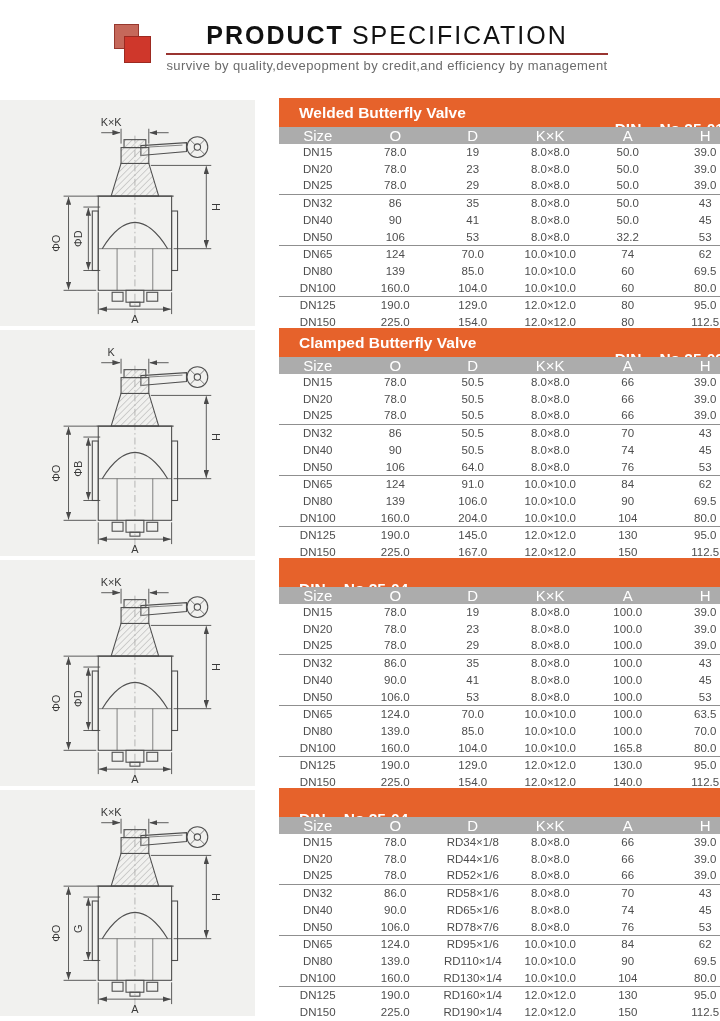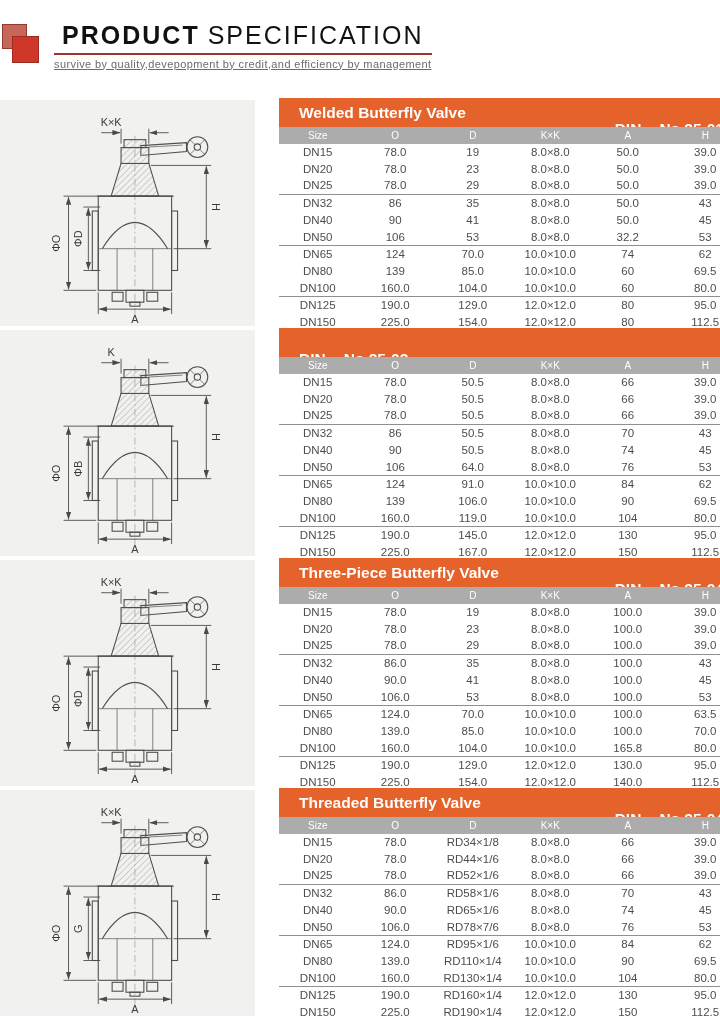--- a/index.html
+++ b/index.html
@@ -3,47 +3,47 @@
 <meta charset="utf-8">
 <style>
   html,body{margin:0;padding:0;background:#ffffff;}
   body{
     width:720px;min-height:1021px;
     font-family:"Liberation Sans","DejaVu Sans",sans-serif;
     color:#4d4d4d;
   }
   
   .page-header{padding-top:22px;height:76px;}
-  .brand{display:flex;align-items:flex-start;gap:12px;}
+  .brand{display:flex;justify-content:center;align-items:flex-start;gap:12px;}
   .logo{position:relative;width:42px;height:44px;flex:0 0 auto;}
   .logo .sq{position:absolute;display:block;}
   .logo .sq.back{left:2px;top:2px;width:23px;height:23px;background:#c5685a;border:1px solid #97382e;}
   .logo .sq.front{left:12px;top:14px;width:25px;height:25px;background:#cf372b;border:1px solid #9c2a21;}
   .title-wrap{display:flex;flex-direction:column;align-items:center;}
   .brand-title{font-size:25px;letter-spacing:2px;color:#111;white-space:nowrap;line-height:1.1;}
   .brand-title .t-bold{font-weight:800;}
   .brand-title .t-light{font-weight:500;margin-left:8px;}
   .brand-rule{width:100%;height:2px;background:#993430;margin-top:3px;}
-  .tagline{font-size:11px;color:#6b6b6b;letter-spacing:.4px;margin-top:3px;text-decoration:underline;}
+  .tagline{font-size:13px;color:#6b6b6b;letter-spacing:.4px;margin-top:3px;}
   
   .spec-section{display:flex;height:230px;gap:24px;}
   .diagram-panel{width:255px;flex:0 0 255px;background:#f1f1ef;margin:2px 0;overflow:hidden;}
   .valve-svg{display:block;width:255px;height:226px;}
   .table-panel{width:465px;flex:0 0 465px;display:flex;flex-direction:column;}
   .title-bar{
     height:29px;background:#e6622b;color:#fff;
     display:flex;justify-content:space-between;align-items:center;
     padding:0 20px;box-sizing:border-box;
     font-size:15.5px;font-weight:700;
   }
   .tb-right{display:flex;gap:18px;margin-top:32px;}
   table.spec{border-collapse:collapse;width:100%;table-layout:fixed;}
   table.spec th{
     background:#acacac;color:#fff;font-weight:400;
-    font-size:10px;height:17px;line-height:17px;padding:0;text-align:center;
+    font-size:15px;height:17px;line-height:17px;padding:0;text-align:center;
   }
   table.spec td{
     font-size:11.5px;color:#4d4d4d;text-align:center;
     height:16.7px;line-height:16.7px;padding:0;white-space:nowrap;
   }
   table.spec tr.group-end td{border-bottom:1px solid #8f8f8f;}
   table.spec tbody tr:last-child td{border-bottom:3px solid #22c55e;}
   
   .ln{stroke:#4f4f4f;stroke-width:1.1;fill:none;}
   .thin{stroke-width:.7;}
@@ -313,20 +313,21 @@
         <text class="dimlbl" text-anchor="middle" transform="rotate(-90 217 108)" x="217" y="111.5">H</text>
 
         <line class="dim" x1="98" y1="194" x2="98" y2="216"></line>
         <line class="dim" x1="172" y1="194" x2="172" y2="216"></line>
         <line class="dim arr2" x1="99" y1="211" x2="171" y2="211"></line>
         <text class="dimlbl" x="135" y="225" text-anchor="middle">A</text>
       </svg>
     </div>
     <div class="table-panel">
       <div class="title-bar">
+        <span class="tb-title">Clamped Butterfly Valve</span>
         <span class="tb-right">
           <span>DIN</span>
           <span>No.25-02</span>
         </span>
       </div>
       <table class="spec">
         <thead>
           <tr>
               <th>Size</th>
               <th>O</th>
@@ -397,21 +398,21 @@
               <td>DN80</td>
               <td>139</td>
               <td>106.0</td>
               <td>10.0×10.0</td>
               <td>90</td>
               <td>69.5</td>
             </tr>
             <tr class="group-end">
               <td>DN100</td>
               <td>160.0</td>
-              <td>119.0</td>
+              <td>204.0</td>
               <td>10.0×10.0</td>
               <td>104</td>
               <td>80.0</td>
             </tr>
             <tr>
               <td>DN125</td>
               <td>190.0</td>
               <td>145.0</td>
               <td>12.0×12.0</td>
               <td>130</td>
@@ -485,21 +486,20 @@
         <text class="dimlbl" text-anchor="middle" transform="rotate(-90 217 108)" x="217" y="111.5">H</text>
 
         <line class="dim" x1="98" y1="194" x2="98" y2="216"></line>
         <line class="dim" x1="172" y1="194" x2="172" y2="216"></line>
         <line class="dim arr2" x1="99" y1="211" x2="171" y2="211"></line>
         <text class="dimlbl" x="135" y="225" text-anchor="middle">A</text>
       </svg>
     </div>
     <div class="table-panel">
       <div class="title-bar">
-        <span class="tb-title">Three-Piece Butterfly Valve</span>
         <span class="tb-right">
           <span>DIN</span>
           <span>No.25-04</span>
         </span>
       </div>
       <table class="spec">
         <thead>
           <tr>
               <th>Size</th>
               <th>O</th>
@@ -658,21 +658,20 @@
         <text class="dimlbl" text-anchor="middle" transform="rotate(-90 217 108)" x="217" y="111.5">H</text>
 
         <line class="dim" x1="98" y1="194" x2="98" y2="216"></line>
         <line class="dim" x1="172" y1="194" x2="172" y2="216"></line>
         <line class="dim arr2" x1="99" y1="211" x2="171" y2="211"></line>
         <text class="dimlbl" x="135" y="225" text-anchor="middle">A</text>
       </svg>
     </div>
     <div class="table-panel">
       <div class="title-bar">
-        <span class="tb-title">Threaded Butterfly Valve</span>
         <span class="tb-right">
           <span>DIN</span>
           <span>No.25-04</span>
         </span>
       </div>
       <table class="spec">
         <thead>
           <tr>
               <th>Size</th>
               <th>O</th>

